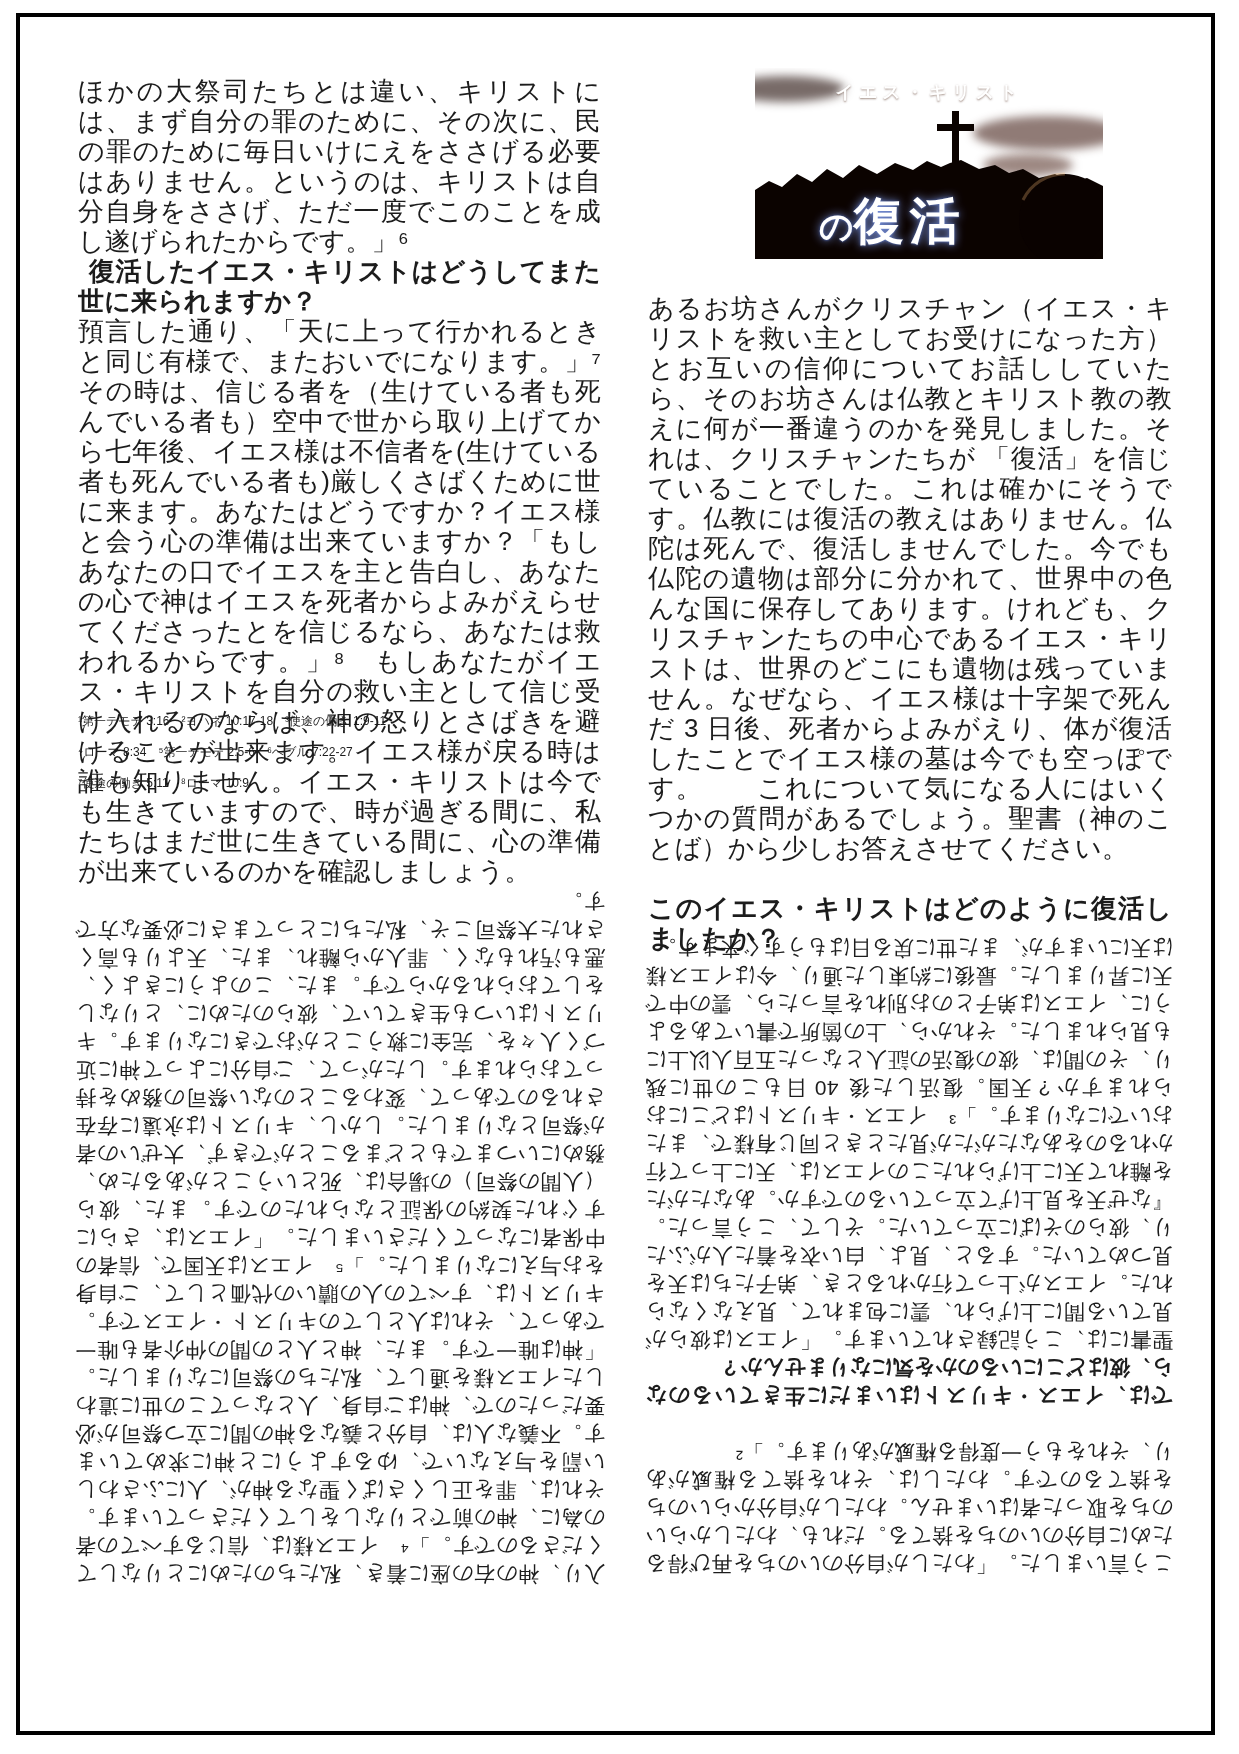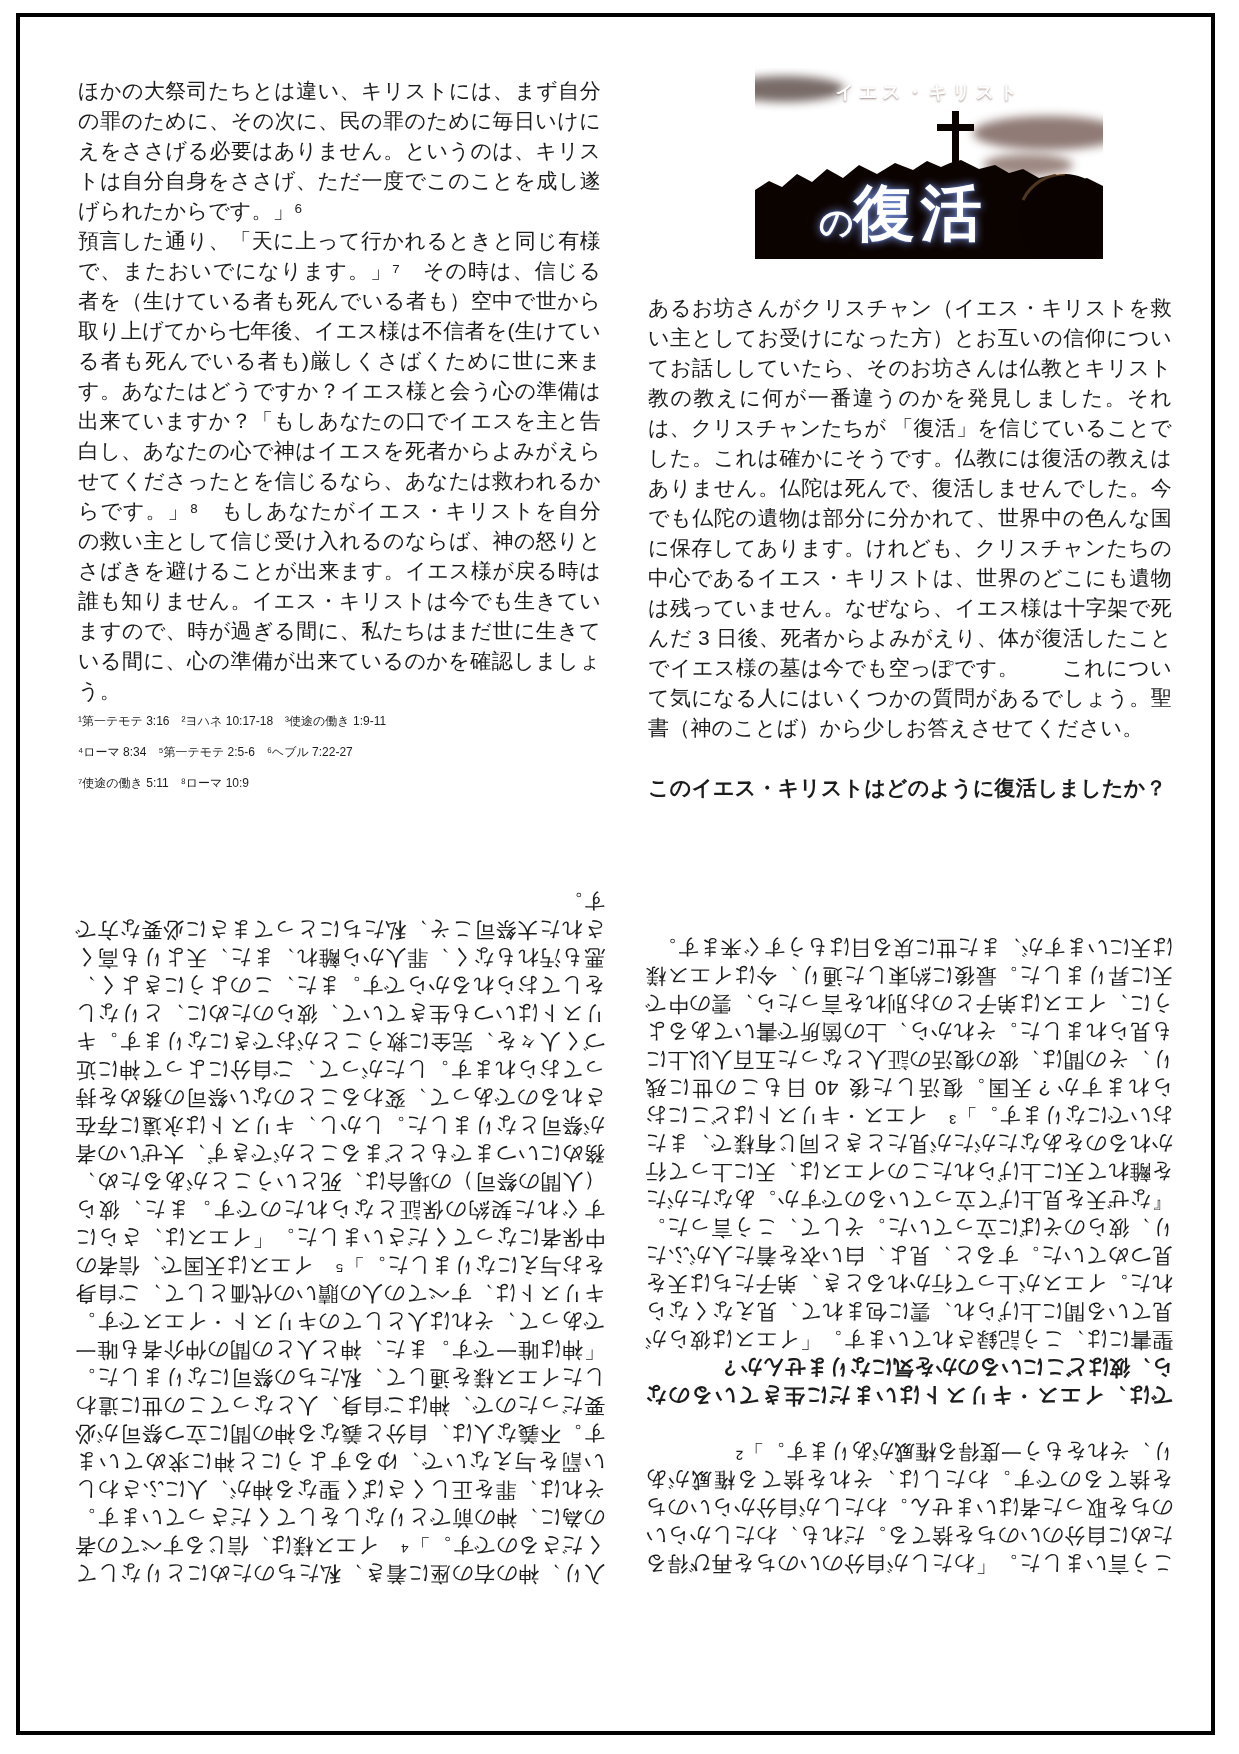--- a/index.html
+++ b/index.html
@@ -7,21 +7,21 @@
     width:1239px;height:1754px;position:relative;background:#ffffff;
     font-family:"Liberation Sans","DejaVu Sans",sans-serif;color:#1c1c1c;
     overflow:hidden;
   }
   .page-border{
     position:absolute;left:16px;top:13px;width:1199px;height:1722px;
     border:4px solid #000;box-sizing:border-box;pointer-events:none;
   }
   .col{position:absolute;text-align:justify;}
   .col p{margin:0;}
-  .body-text{font-size:21px;line-height:30px;letter-spacing:0.2px;}
+  .body-text{font-size:26px;line-height:30px;letter-spacing:0.2px;}
   .bottom-text{font-size:21px;line-height:28px;letter-spacing:0.2px;}
   .bold{font-weight:700;}
   .indent-half{text-indent:11px;}
   .gap-top{margin-top:30px !important;}
   .gap-top-sm{margin-top:28px !important;}
   .footnotes{position:absolute;left:78px;top:706px;width:525px;font-size:12px;line-height:31px;}
   .footnotes div{white-space:pre;}
   .flipped{transform:rotate(180deg);}
   
   .header-image{
@@ -41,29 +41,30 @@
     font-family:"Liberation Serif","DejaVu Serif",serif;
     font-size:18px;color:#fff;letter-spacing:5px;font-weight:600;
     text-shadow:0 0 6px rgba(255,255,255,.9),0 1px 2px rgba(60,20,0,.6);
   }
   .img-title-bottom{
     position:absolute;bottom:4px;left:64px;color:#fff;
     font-family:"Liberation Serif","DejaVu Serif",serif;font-weight:700;
     text-shadow:0 0 10px rgba(140,170,255,.95),0 0 3px rgba(40,60,120,.9),0 1px 1px #223;
   }
   .img-title-bottom .particle{font-size:34px;}
-  .img-title-bottom .main{font-size:61px;letter-spacing:6px;}
+  .img-title-bottom .main{font-size:50px;letter-spacing:6px;}
 </style>
 </head>
 <body>
 
 <div class="page-border"></div>
 
 <div class="col body-text" style="left:78px;top:76px;width:523px;">
   <p>ほかの大祭司たちとは違い、キリストには、まず自分の罪のために、その次に、民の罪のために毎日いけにえをささげる必要はありません。というのは、キリストは自分自身をささげ、ただ一度でこのことを成し遂げられたからです。」⁶</p>
+  <p class="bold indent-half">復活したイエス・キリストはどうしてまた世に来られますか？</p>
   <p>預言した通り、「天に上って行かれるときと同じ有様で、またおいでになります。」⁷　その時は、信じる者を（生けている者も死んでいる者も）空中で世から取り上げてから七年後、イエス様は不信者を(生けている者も死んでいる者も)厳しくさばくために世に来ます。あなたはどうですか？イエス様と会う心の準備は出来ていますか？「もしあなたの口でイエスを主と告白し、あなたの心で神はイエスを死者からよみがえらせてくださったとを信じるなら、あなたは救われるからです。」⁸　もしあなたがイエス・キリストを自分の救い主として信じ受け入れるのならば、神の怒りとさばきを避けることが出来ます。イエス様が戻る時は誰も知りません。イエス・キリストは今でも生きていますので、時が過ぎる間に、私たちはまだ世に生きている間に、心の準備が出来ているのかを確認しましょう。</p>
 </div>
 
 <div class="footnotes">
   <div>¹第一テモテ 3:16　²ヨハネ 10:17-18　³使途の働き 1:9-11</div>
   <div>⁴ローマ 8:34　⁵第一テモテ 2:5-6　⁶ヘブル 7:22-27</div>
   <div>⁷使途の働き 5:11　⁸ローマ 10:9</div>
 </div>
 
 <div class="header-image">

